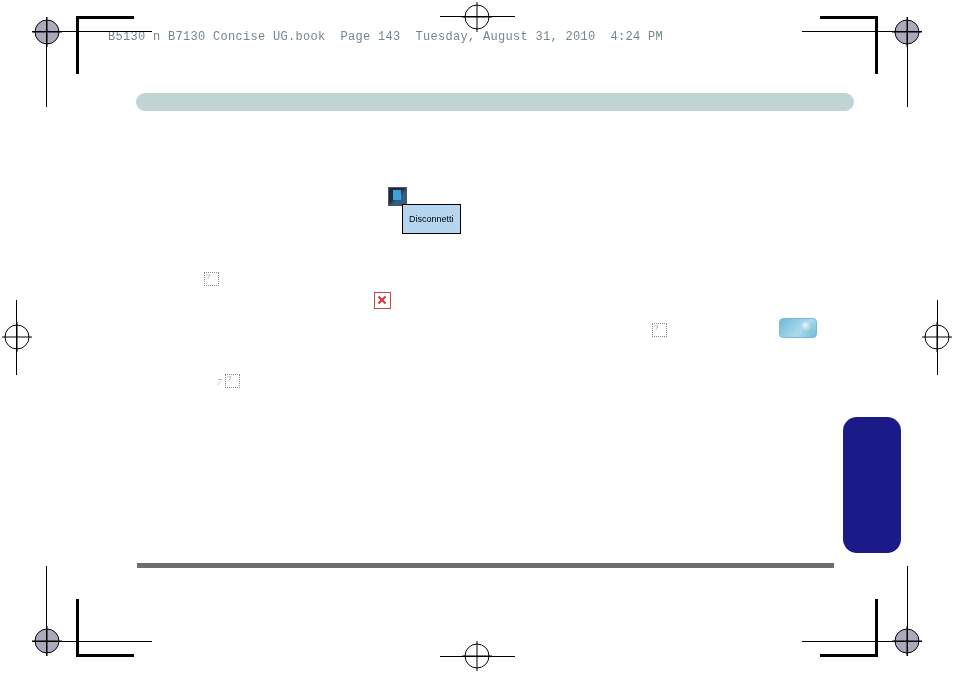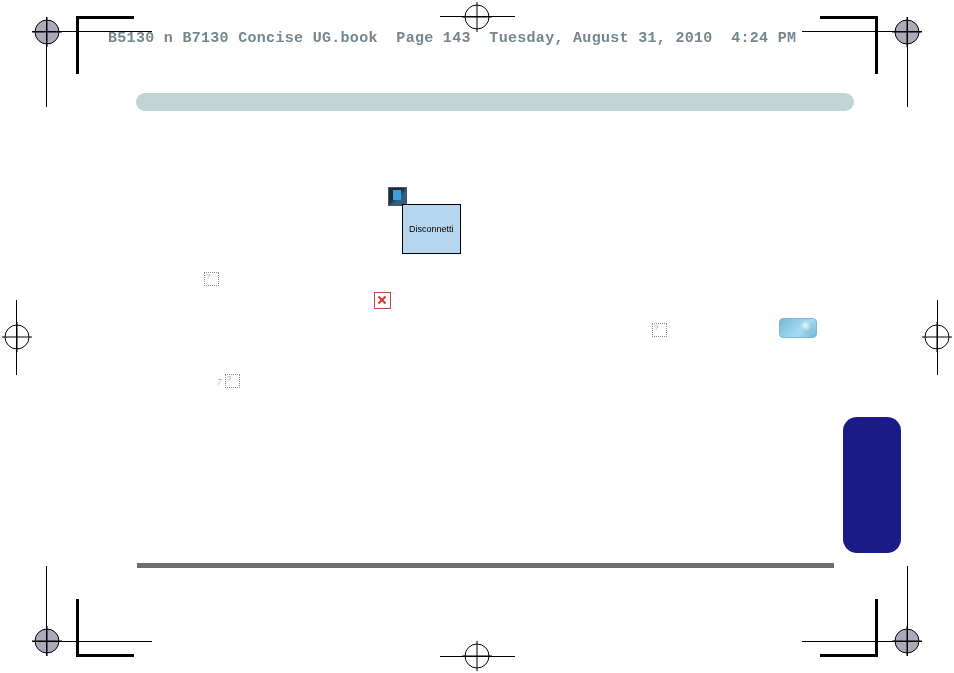--- a/index.html
+++ b/index.html
@@ -32,25 +32,24 @@
   }
   .Lcorner.tl { top: 16px; left: 76px; border-right: none; border-bottom: none; }
   .Lcorner.tr { top: 16px; right: 76px; border-left: none; border-bottom: none; }
   .Lcorner.bl { bottom: 16px; left: 76px; border-right: none; border-top: none; }
   .Lcorner.br { bottom: 16px; right: 76px; border-left: none; border-top: none; }
   
   .header {
     position: absolute;
     top: 30px;
     left: 108px;
-    font-size: 15px;
+    font-size: 12px;
     color: #74868f;
     letter-spacing: 0.3px;
     white-space: pre;
-    font-weight: bold;
   }
   
   .bar {
     position: absolute;
     top: 93px;
     left: 136px;
     right: 100px;
     height: 18px;
     border-radius: 9px;
     background: #bfd4d3;
@@ -70,21 +69,21 @@
     width: 8px; height: 10px;
     background: #3fa0d8;
   }
   .tiplabel {
     position: absolute;
     top: 17px; left: 14px;
     background: #b6d6f0;
     border: 1px solid #000;
     font-family: Arial, sans-serif;
     font-size: 9px;
-    padding: 19px 6px;
+    padding: 9px 6px;
     white-space: nowrap;
   }
   .qmark {
     position: absolute;
     width: 12px; height: 12px;
     border: 1px dotted #888;
     font-size: 8px;
     color: #999;
     font-family: Arial, sans-serif;
     line-height: 8px;

